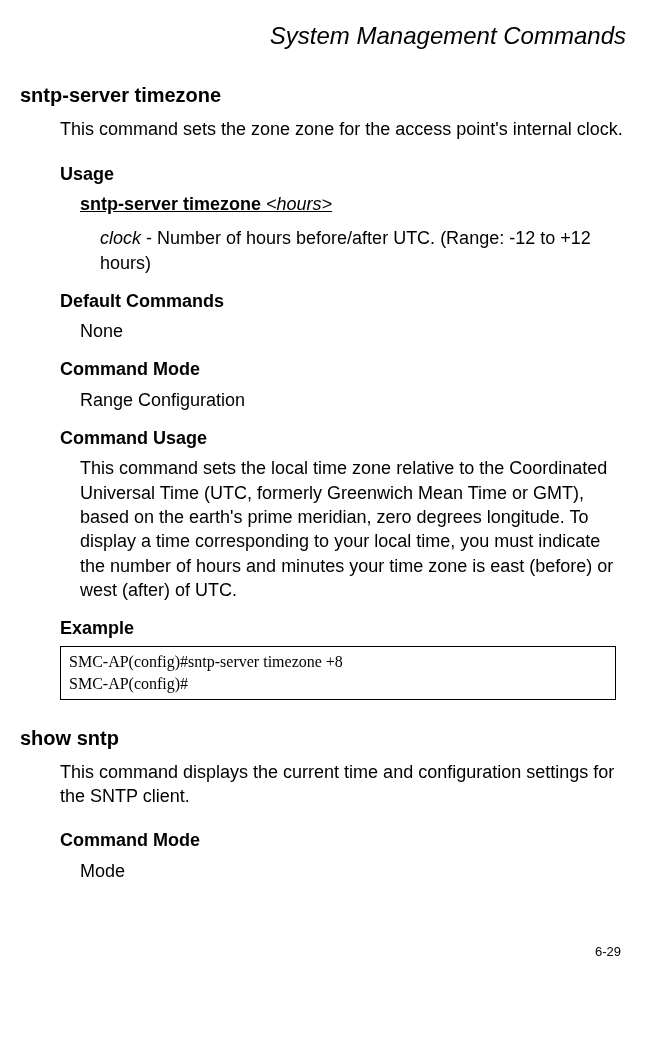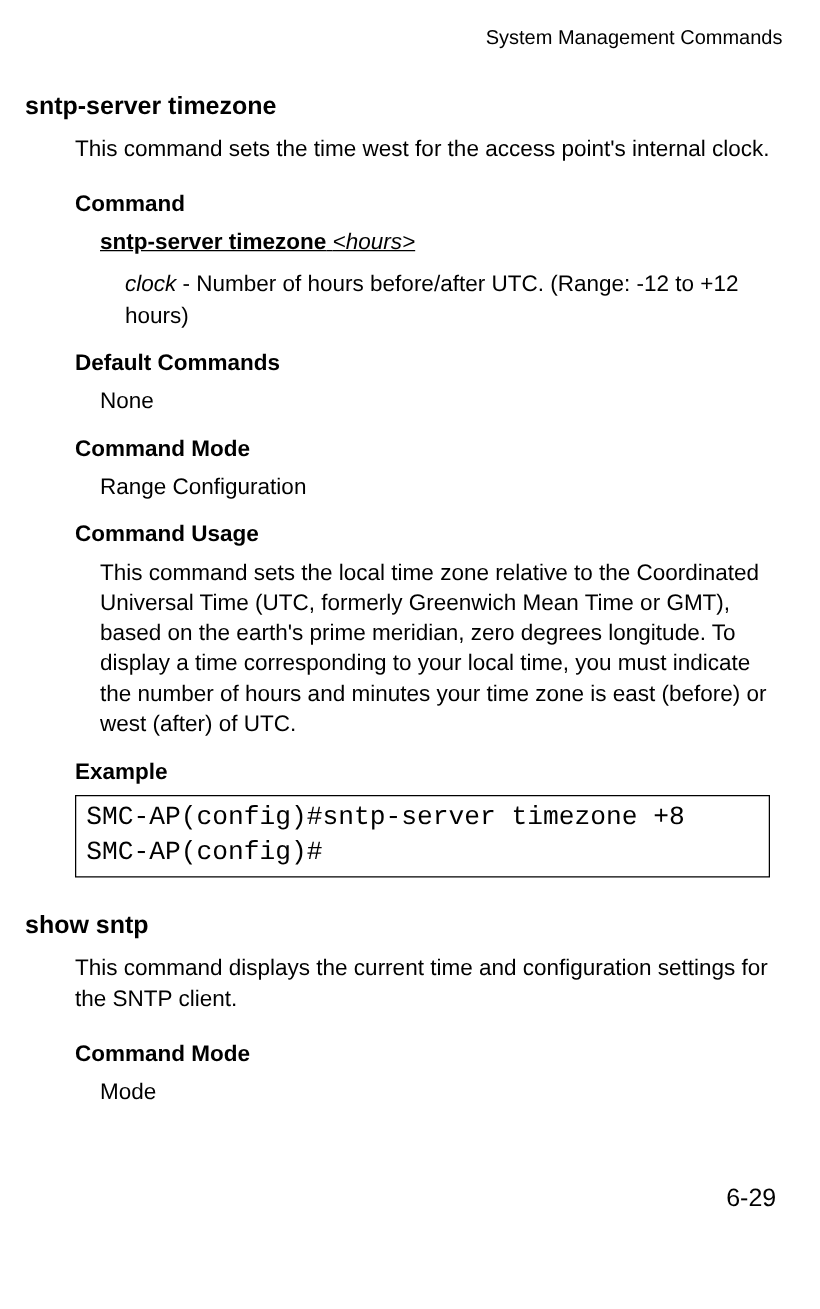--- a/index.html
+++ b/index.html
@@ -6,22 +6,23 @@
     font-family: Arial, Helvetica, sans-serif;
     font-size: 18px;
     line-height: 1.35;
     color: #000;
     margin: 0;
     padding: 20px 30px 20px 20px;
     width: 656px;
     box-sizing: border-box;
   }
   .chapter-title {
+    font-style: italic;
     text-align: right;
-    font-size: 16px;
+    font-size: 24px;
     margin-bottom: 30px;
   }
   .cmd-heading {
     font-weight: bold;
     font-size: 20px;
     margin-top: 25px;
     margin-bottom: 8px;
   }
   .intro {
     margin-left: 40px;
@@ -48,45 +49,45 @@
   .value-line {
     margin-left: 60px;
     margin-bottom: 10px;
   }
   .usage-text {
     margin-left: 60px;
     margin-right: 10px;
     margin-bottom: 12px;
   }
   .example-box {
-    font-family: Liberation Mono, monospace;
-    font-size: 21px;
+    font-family: Liberation Serif, serif;
+    font-size: 16px;
     border: 1px solid #000;
     padding: 4px 8px;
     margin-left: 40px;
     margin-right: 10px;
     white-space: pre;
     margin-bottom: 20px;
   }
   .page-num {
     text-align: right;
-    font-size: 20px;
+    font-size: 13px;
     margin-top: 60px;
     margin-right: 5px;
   }
 </style>
 </head>
 <body>
 
 <div class="chapter-title">System Management Commands</div>
 
 <div class="cmd-heading">sntp-server timezone</div>
-<div class="intro">This command sets the time west for the access point's internal clock.</div>
+<div class="intro">This command sets the zone zone for the access point's internal clock.</div>
 
-<div class="section-label">Command</div>
+<div class="section-label">Usage</div>
 <div class="syntax-line">
   <span class="bold">sntp-server timezone</span>
   <span> </span>
   <span class="ital">&lt;hours&gt;</span>
 </div>
 <div class="param-desc">
   <span class="ital">clock</span><span> - Number of hours before/after UTC. (Range: -12 to +12 hours)</span>
 </div>
 
 <div class="section-label">Default Commands</div>

